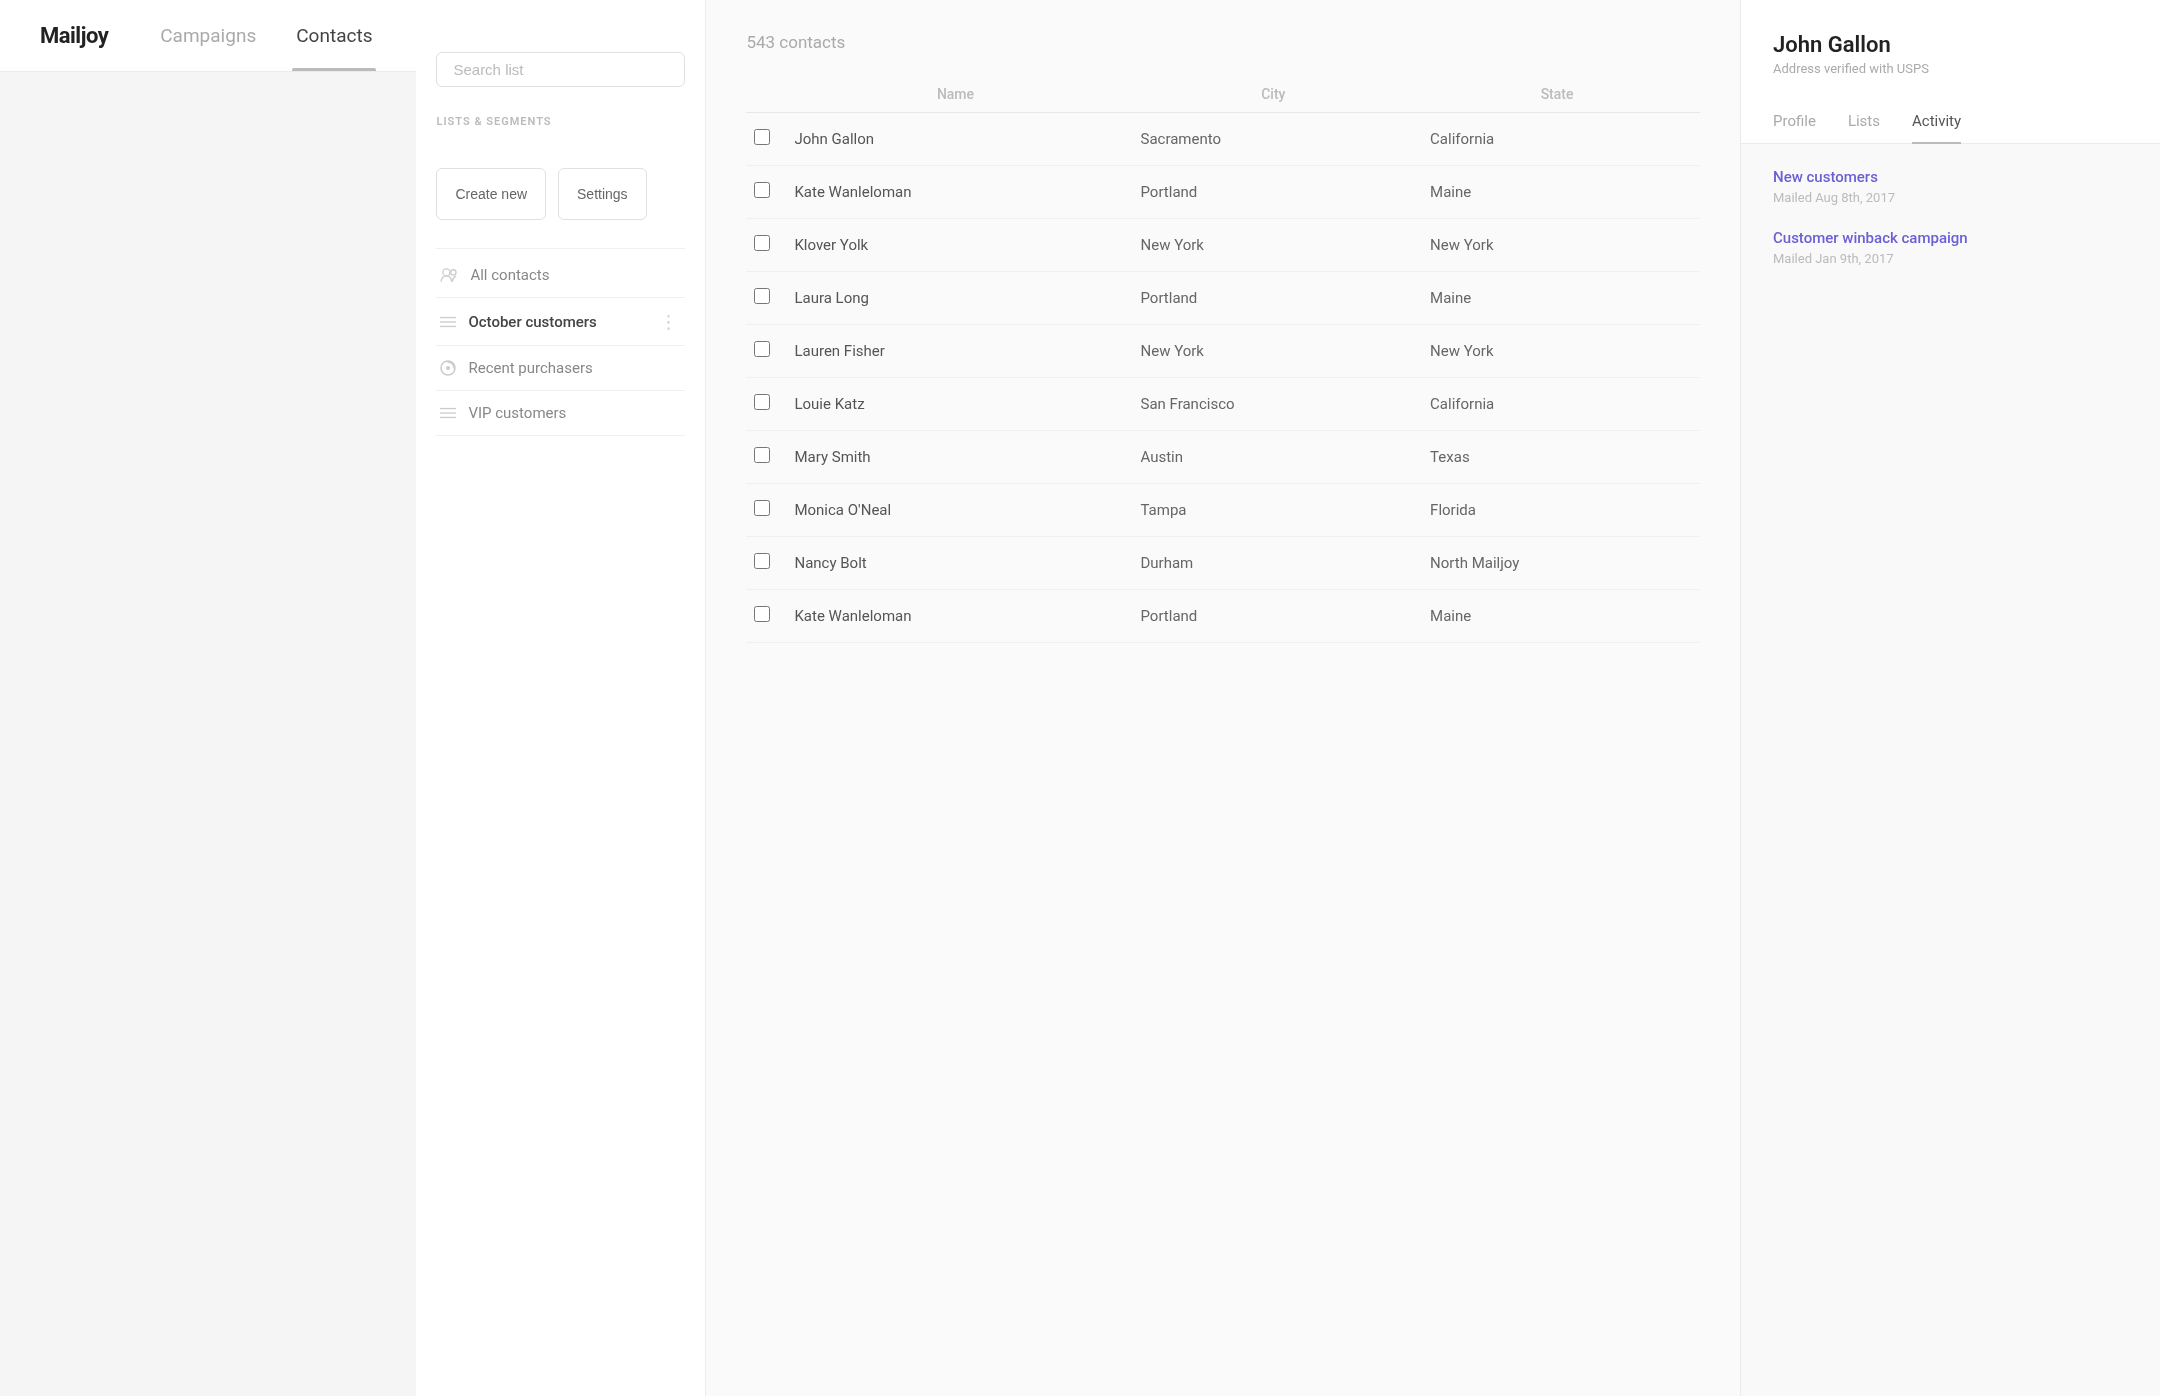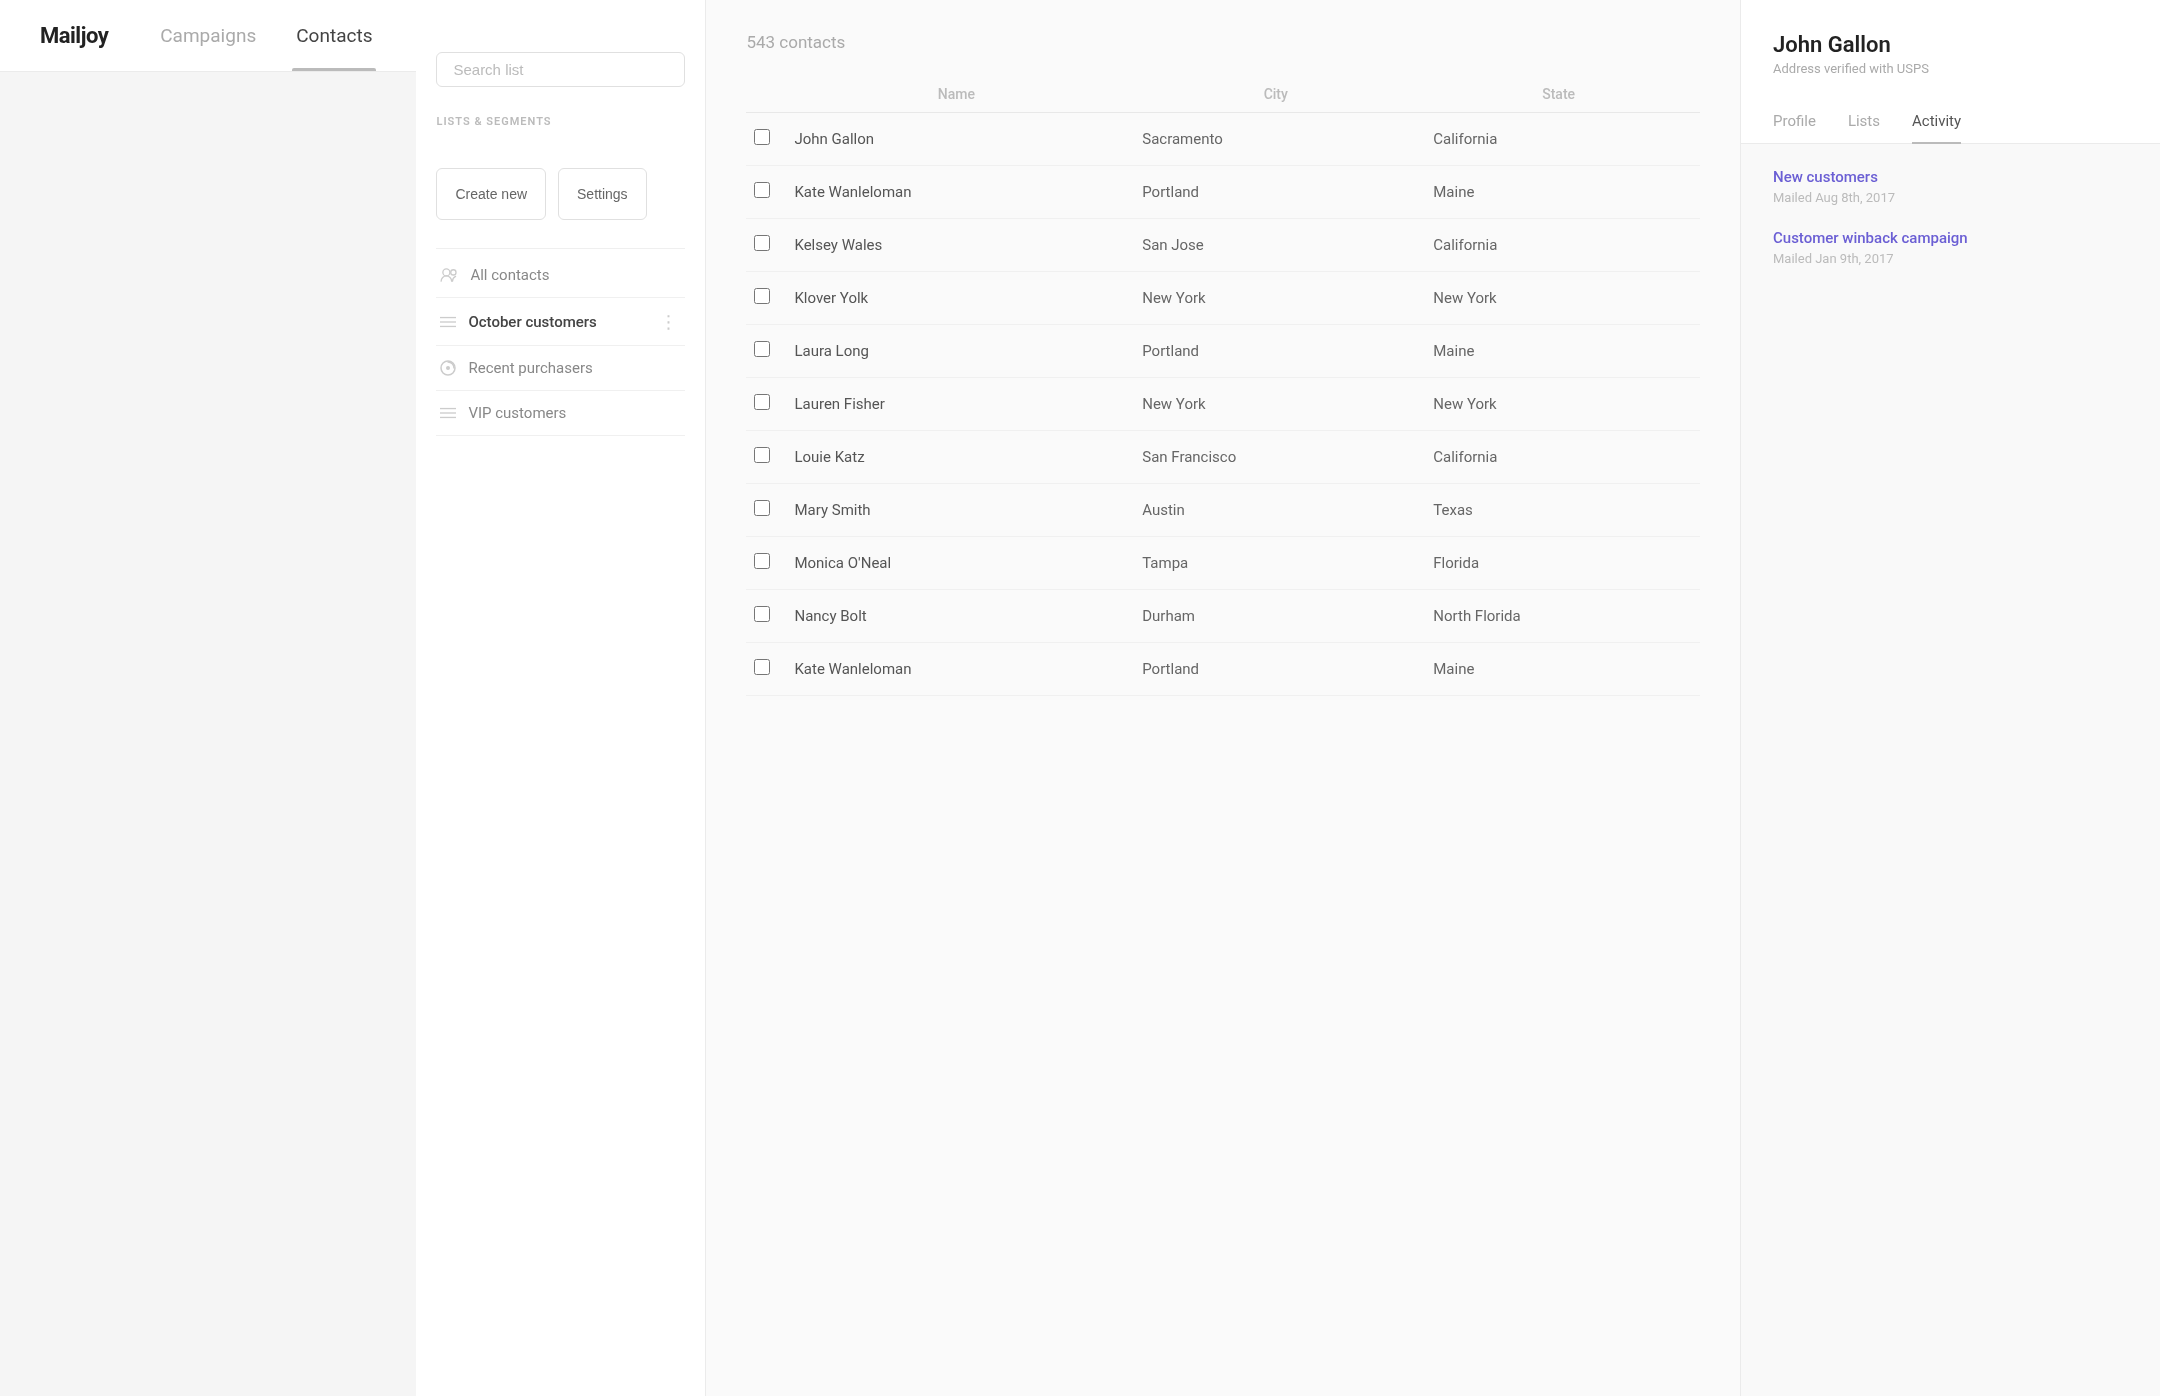--- a/index.html
+++ b/index.html
@@ -377,28 +377,20 @@
         <input type="checkbox" class="contact-checkbox" style="">
       </td>
       <td class="name-cell">Kate Wanleloman</td>
       <td>Portland</td>
       <td>Maine</td>
     </tr>
             <tr>
       <td class="checkbox-cell">
         <input type="checkbox" class="contact-checkbox" style="">
       </td>
-      <td class="name-cell">Kelsey Wales</td>
-      <td>San Jose</td>
-      <td>California</td>
-    </tr>
-            <tr>
-      <td class="checkbox-cell">
-        <input type="checkbox" class="contact-checkbox" style="">
-      </td>
       <td class="name-cell">Klover Yolk</td>
       <td>New York</td>
       <td>New York</td>
     </tr>
             <tr>
       <td class="checkbox-cell">
         <input type="checkbox" class="contact-checkbox" style="">
       </td>
       <td class="name-cell">Laura Long</td>
       <td>Portland</td>
@@ -435,21 +427,21 @@
       <td class="name-cell">Monica O'Neal</td>
       <td>Tampa</td>
       <td>Florida</td>
     </tr>
             <tr>
       <td class="checkbox-cell">
         <input type="checkbox" class="contact-checkbox" style="">
       </td>
       <td class="name-cell">Nancy Bolt</td>
       <td>Durham</td>
-      <td>North Florida</td>
+      <td>North Mailjoy</td>
     </tr>
             <tr>
       <td class="checkbox-cell">
         <input type="checkbox" class="contact-checkbox" style="">
       </td>
       <td class="name-cell">Kate Wanleloman</td>
       <td>Portland</td>
       <td>Maine</td>
     </tr>
           </tbody>

